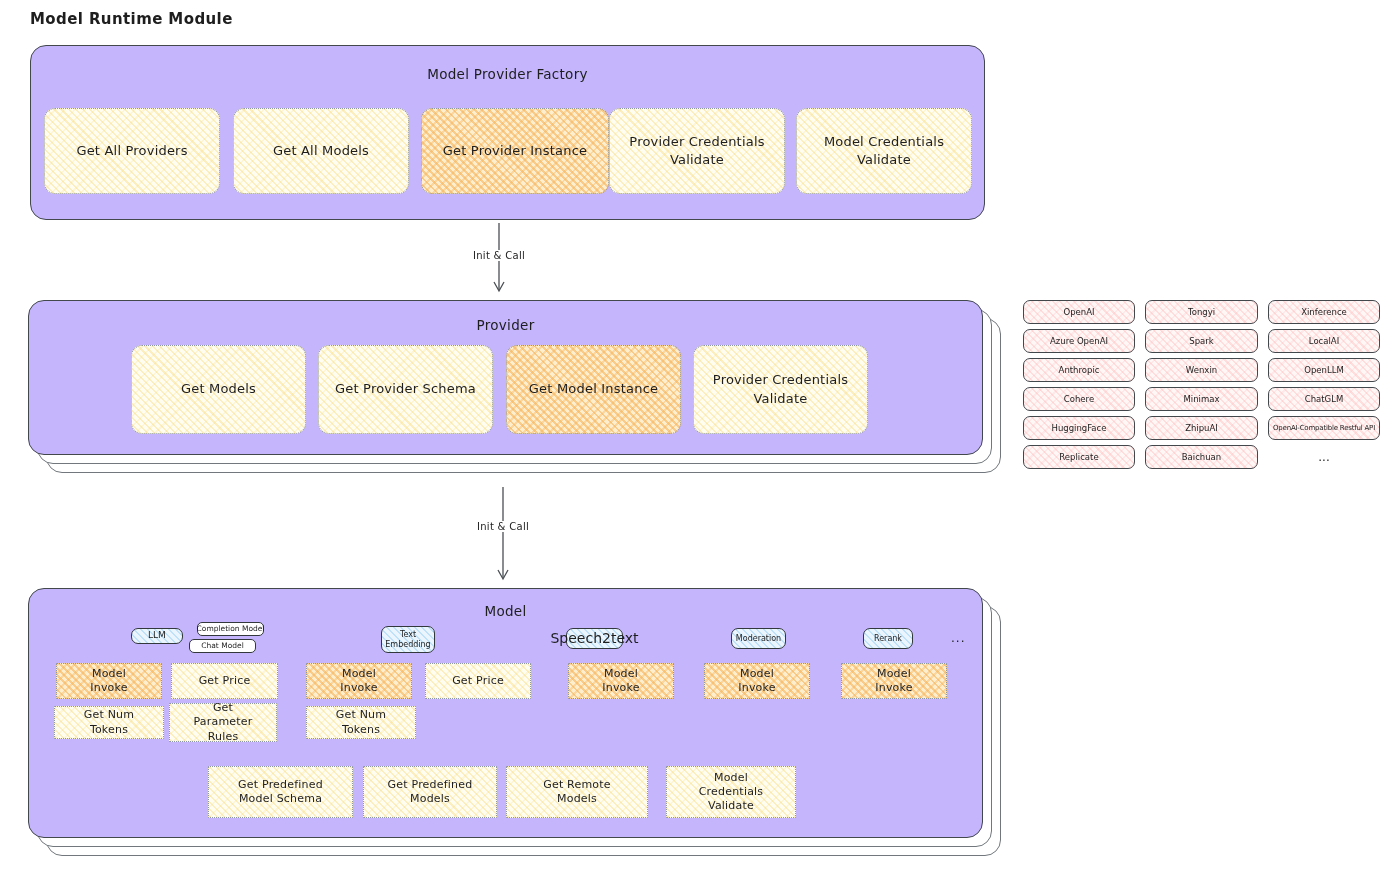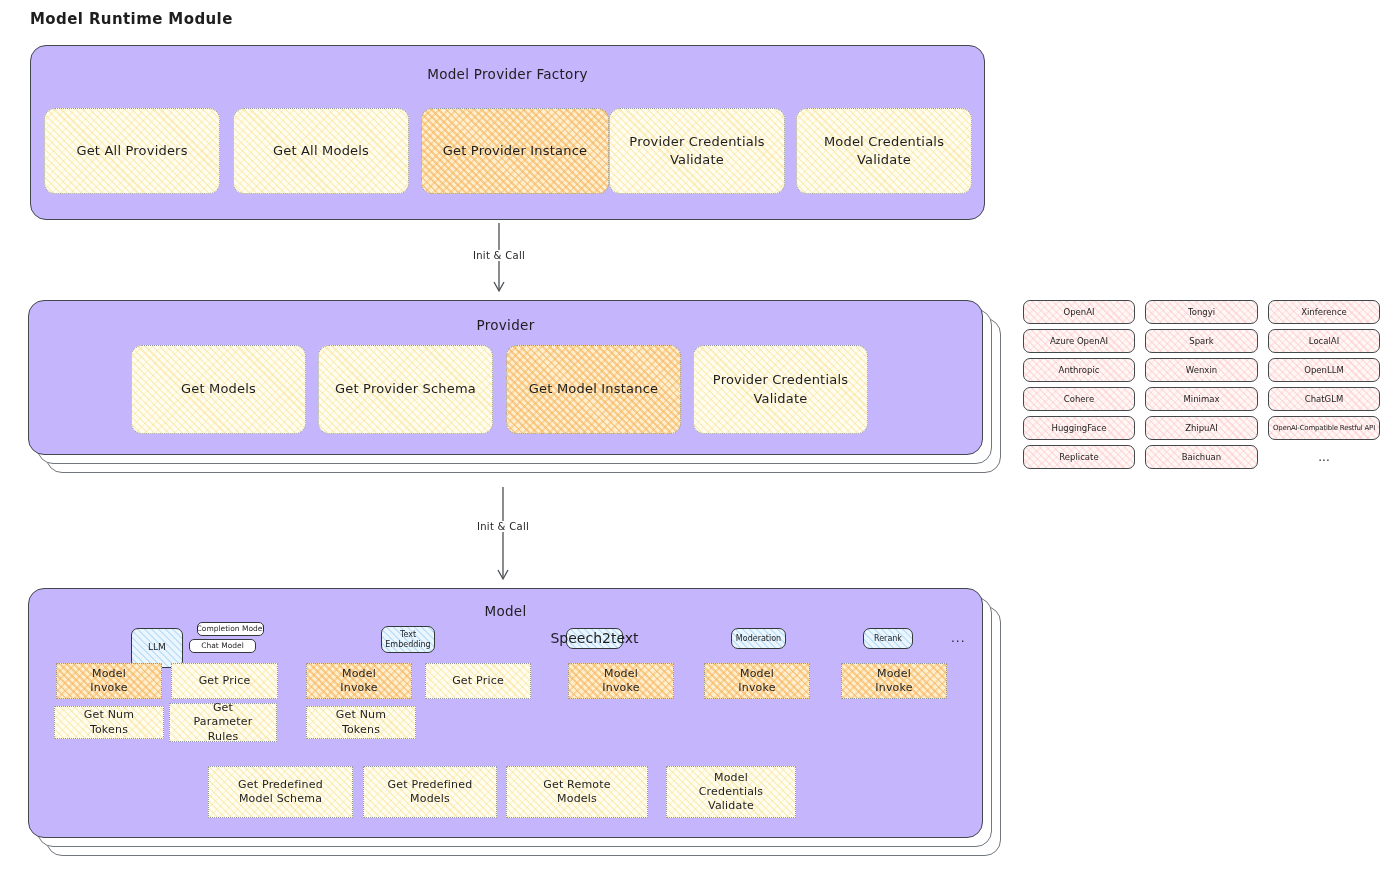--- a/index.html
+++ b/index.html
@@ -105,21 +105,21 @@
     <line x1="7" y1="1" x2="7" y2="92" stroke="#4a4f54" stroke-width="1.3"></line>
     <polyline points="2,84 7,93 12,84" fill="none" stroke="#4a4f54" stroke-width="1.3"></polyline>
   </svg>
   <div class="arrow-label" style="left:503px;top:521px">Init &amp; Call</div>
 
   <div class="stack" style="left:46px;top:606px;width:955px;height:250px"></div>
   <div class="stack" style="left:37px;top:597px;width:955px;height:250px"></div>
   <div class="container" style="left:28px;top:588px;width:955px;height:250px">
     <div class="container-title" style="top:14px">Model</div>
 
-    <div class="tab fill-blue" style="left:102px;top:39px;width:52px;height:40px">LLM</div>
+    <div class="tab fill-blue" style="left:102px;top:39px;width:52px;height:16px">LLM</div>
     <div class="tab tab-white" style="left:168px;top:33px;width:67px;height:14px">Completion Model</div>
     <div class="tab tab-white" style="left:160px;top:50px;width:67px;height:14px">Chat Model</div>
     <div class="tab fill-blue" style="left:352px;top:37px;width:54px;height:27px;font-size:8px;padding:1px">Text Embedding</div>
     <div class="tab fill-blue" style="left:537px;top:39px;width:57px;height:21px;font-size:14px">Speech2text</div>
     <div class="tab fill-blue" style="left:702px;top:39px;width:55px;height:21px;font-size:8px">Moderation</div>
     <div class="tab fill-blue" style="left:834px;top:39px;width:50px;height:21px;font-size:8px">Rerank</div>
     <div class="ellipsis" style="left:922px;top:42px">...</div>
 
     <div class="fbox small fill-orange" style="left:27px;top:74px;width:106px;height:36px">Model Invoke</div>
     <div class="fbox small fill-yellow" style="left:142px;top:74px;width:107px;height:36px">Get Price</div>

